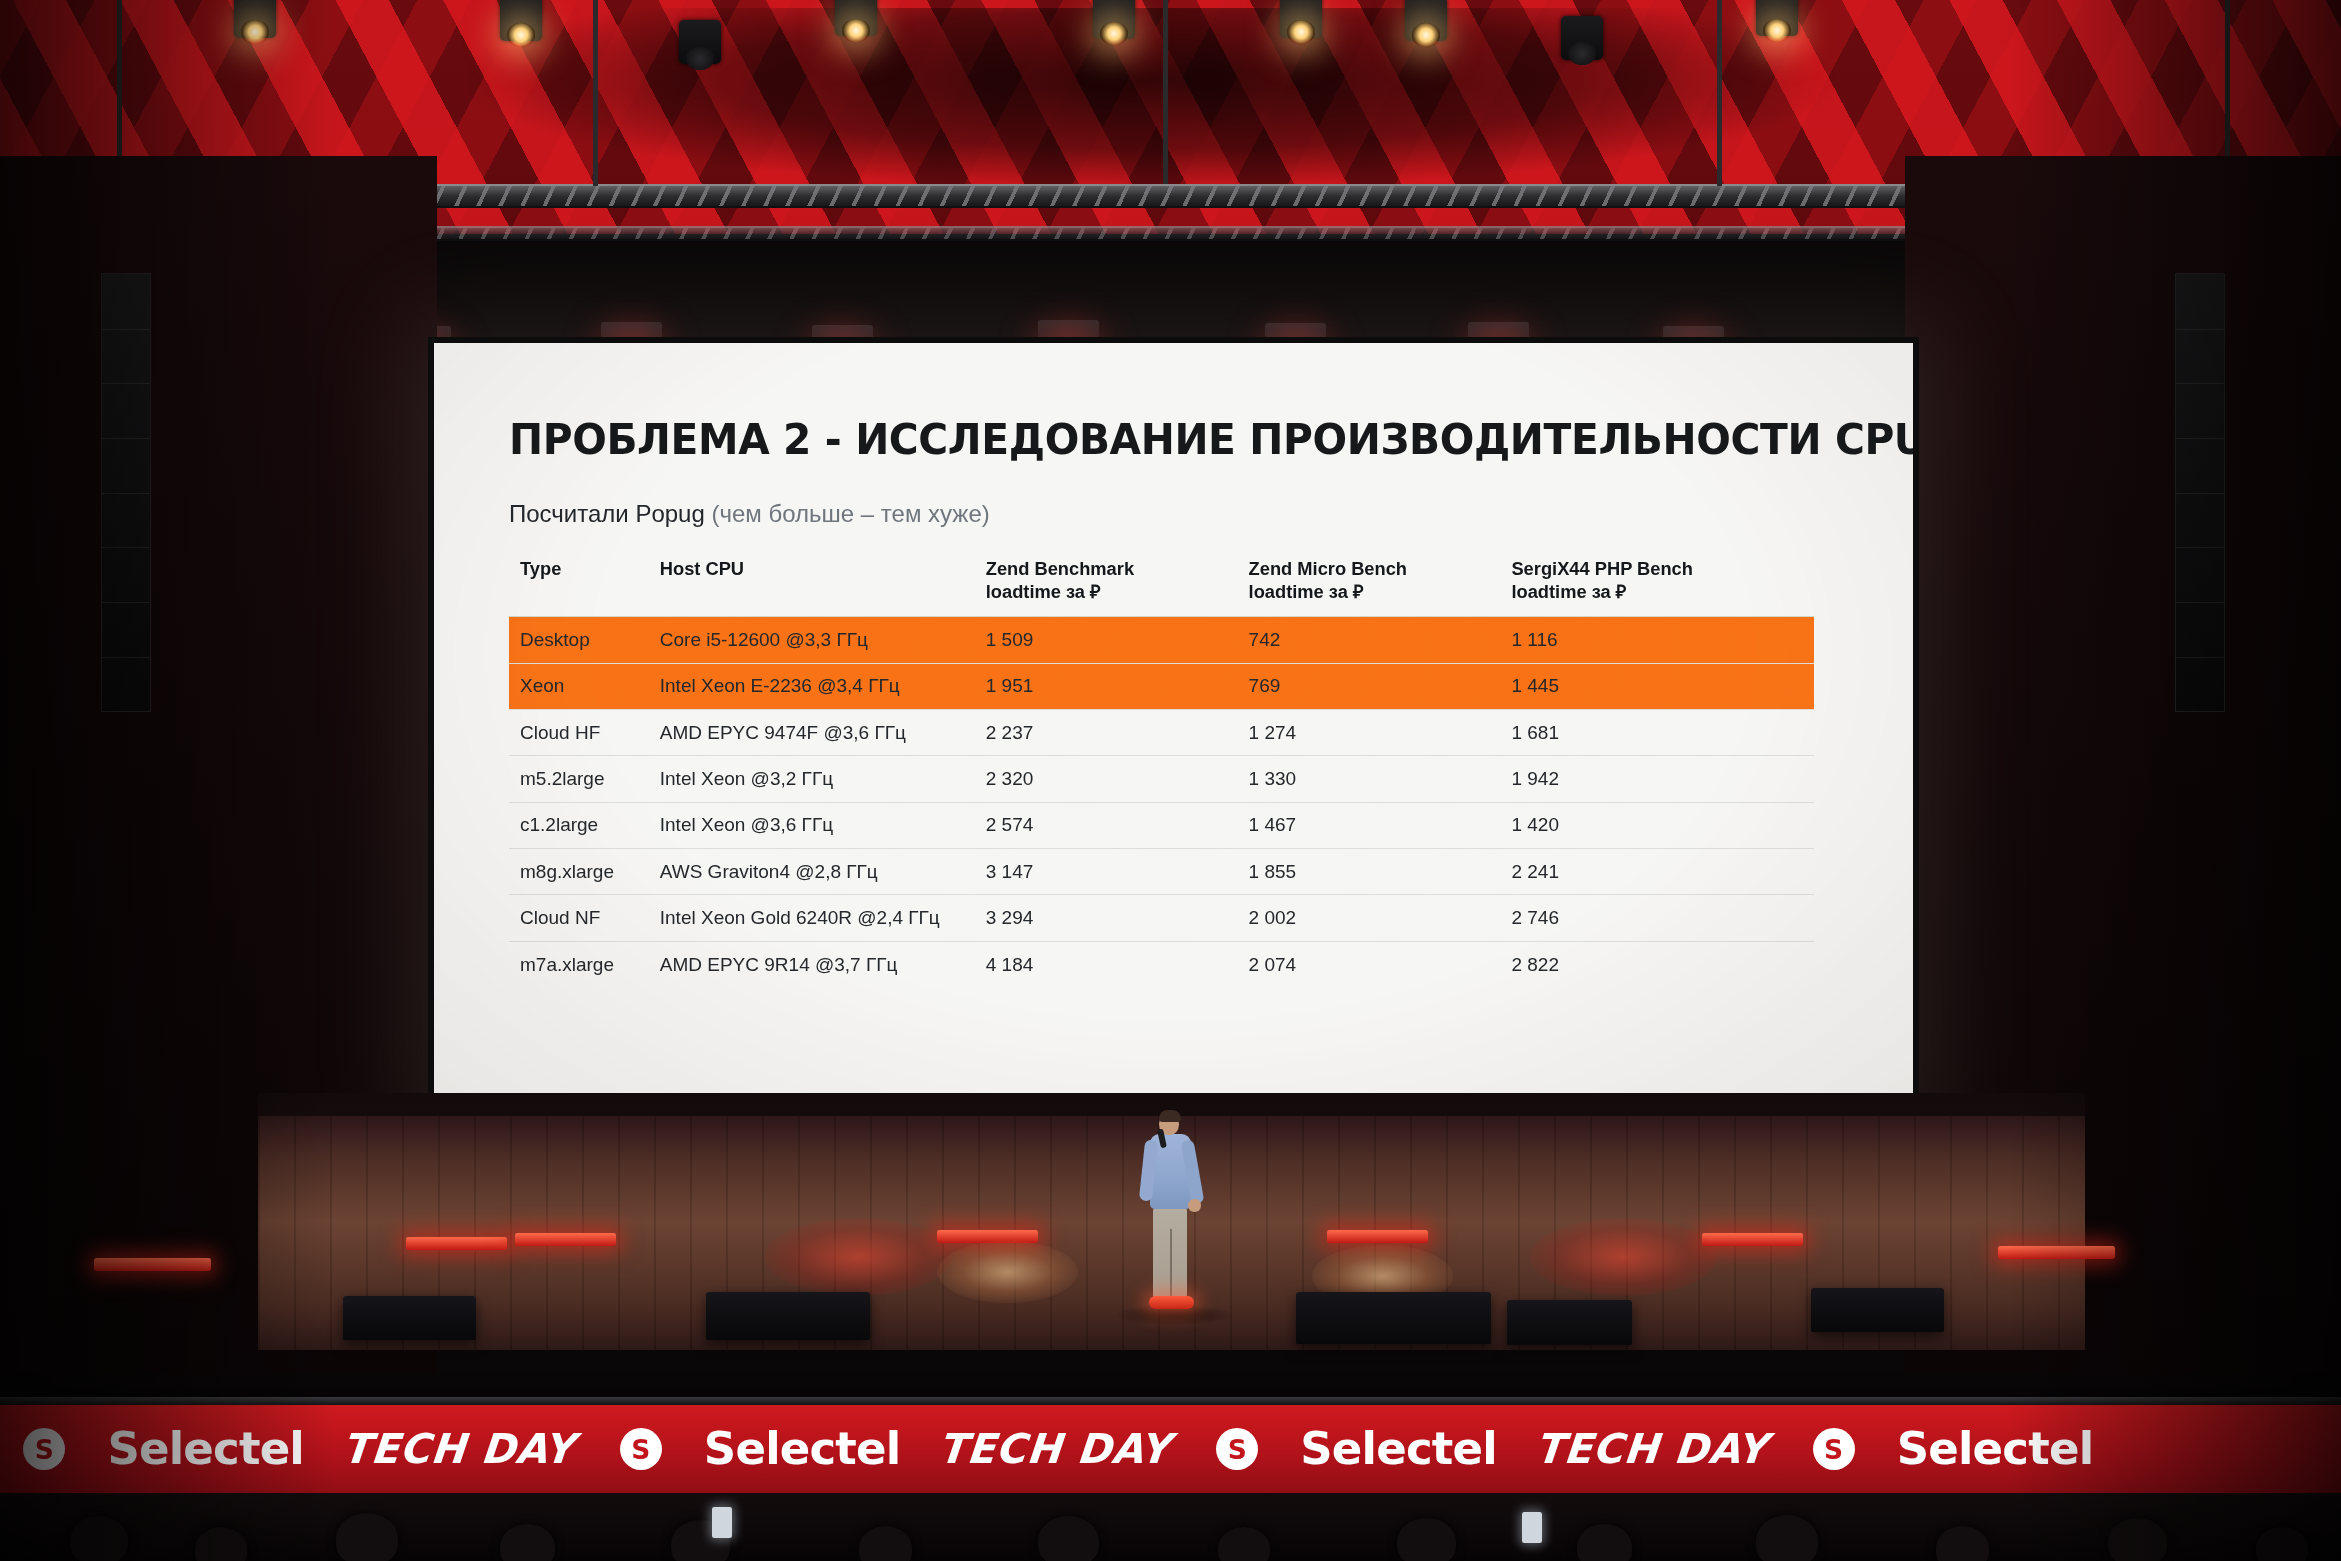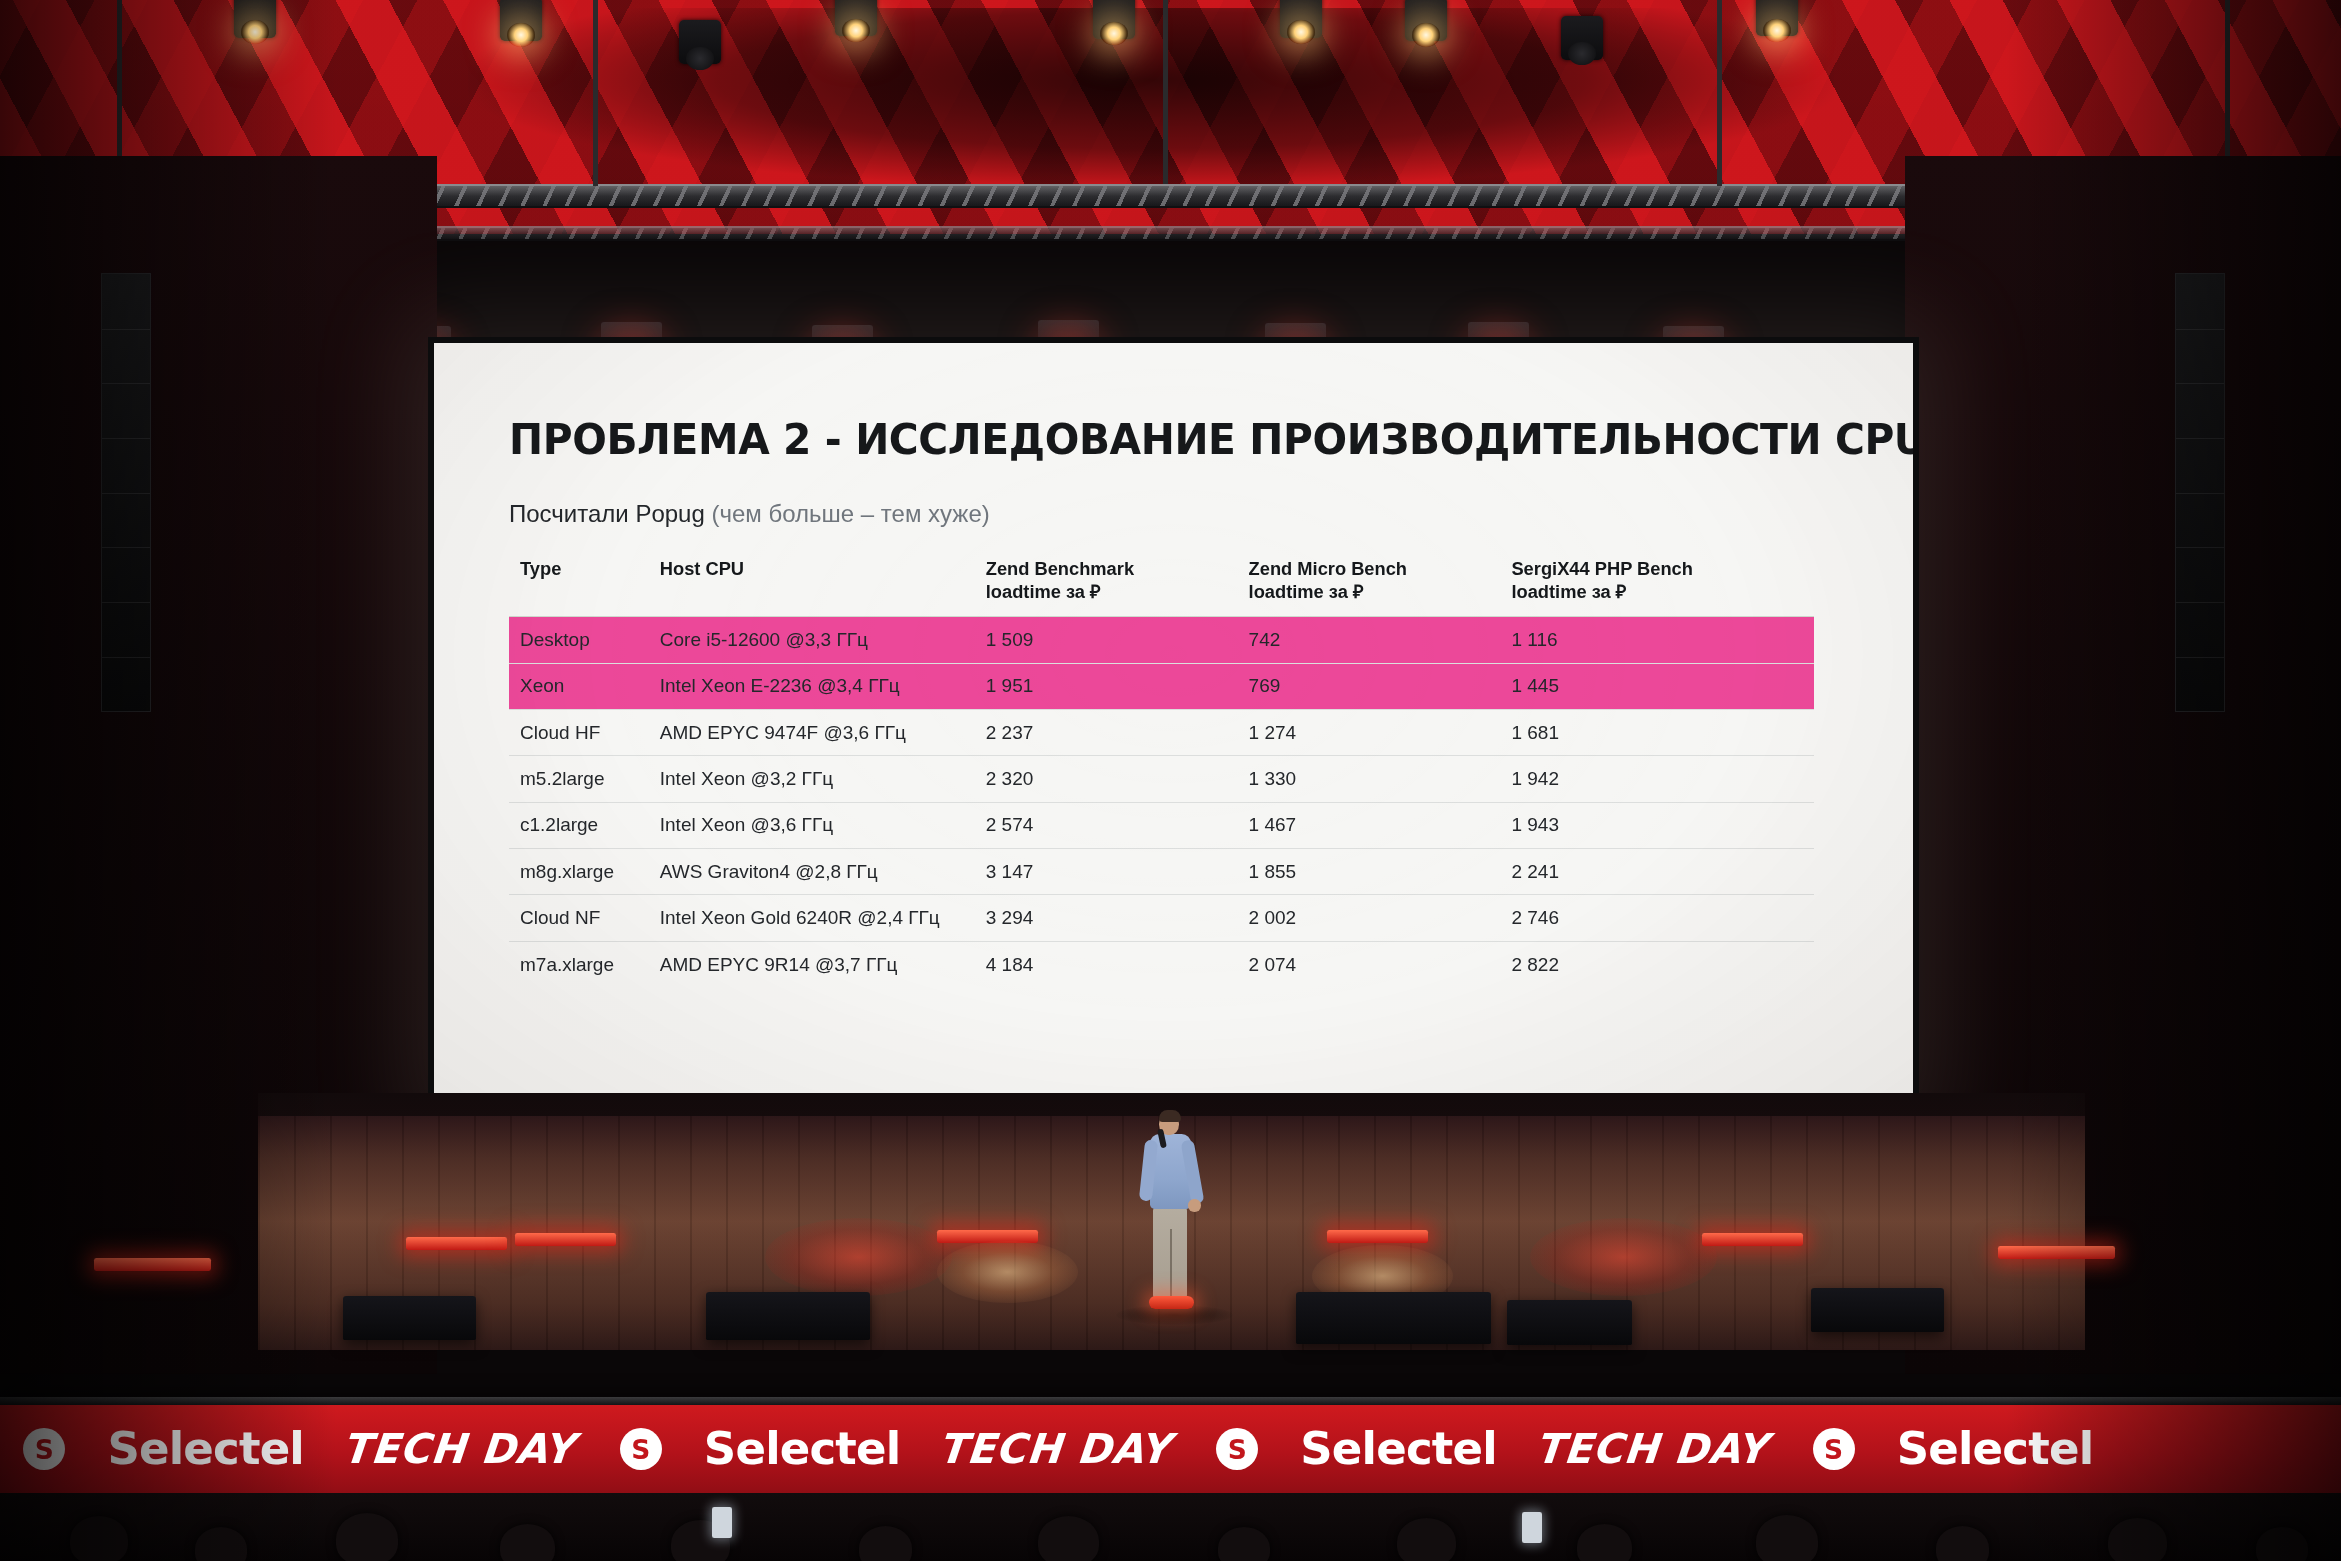--- a/index.html
+++ b/index.html
@@ -215,21 +215,21 @@
     line-height: 1.25;
   }
   table.bench td {
     padding: 11.7px 0 11.7px 0;
     font-size: 19px;
     color: #24272b;
     border-top: 0.8px solid #dcdedd;
     white-space: nowrap;
   }
   table.bench tr.hl td {
-    background: #ec4899;
+    background: #f97316;
   }
   table.bench tr.hl.first td { border-top: 0.8px solid #cfd9cd; }
   table.bench th.c0, table.bench td.c0 { width: 137px; padding-left: 11px; }
   table.bench th.c1, table.bench td.c1 { width: 320px; }
   table.bench th.c2, table.bench td.c2 { width: 258px; }
   table.bench th.c3, table.bench td.c3 { width: 258px; }
   table.bench th.c4, table.bench td.c4 { width: 297px; }
 
   
   .stage-floor {
@@ -508,21 +508,21 @@
               <td class="c1">Intel Xeon @3,2 ГГц</td>
               <td class="c2">2 320</td>
               <td class="c3">1 330</td>
               <td class="c4">1 942</td>
             </tr>
             <tr>
               <td class="c0">c1.2large</td>
               <td class="c1">Intel Xeon @3,6 ГГц</td>
               <td class="c2">2 574</td>
               <td class="c3">1 467</td>
-              <td class="c4">1 943</td>
+              <td class="c4">1 420</td>
             </tr>
             <tr>
               <td class="c0">m8g.xlarge</td>
               <td class="c1">AWS Graviton4 @2,8 ГГц</td>
               <td class="c2">3 147</td>
               <td class="c3">1 855</td>
               <td class="c4">2 241</td>
             </tr>
             <tr>
               <td class="c0">Cloud NF</td>

